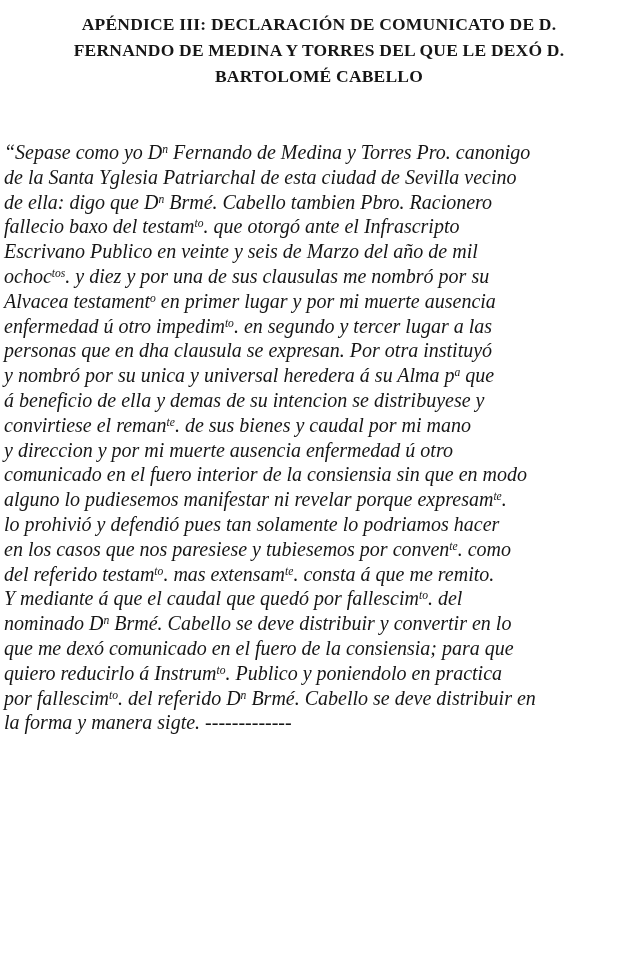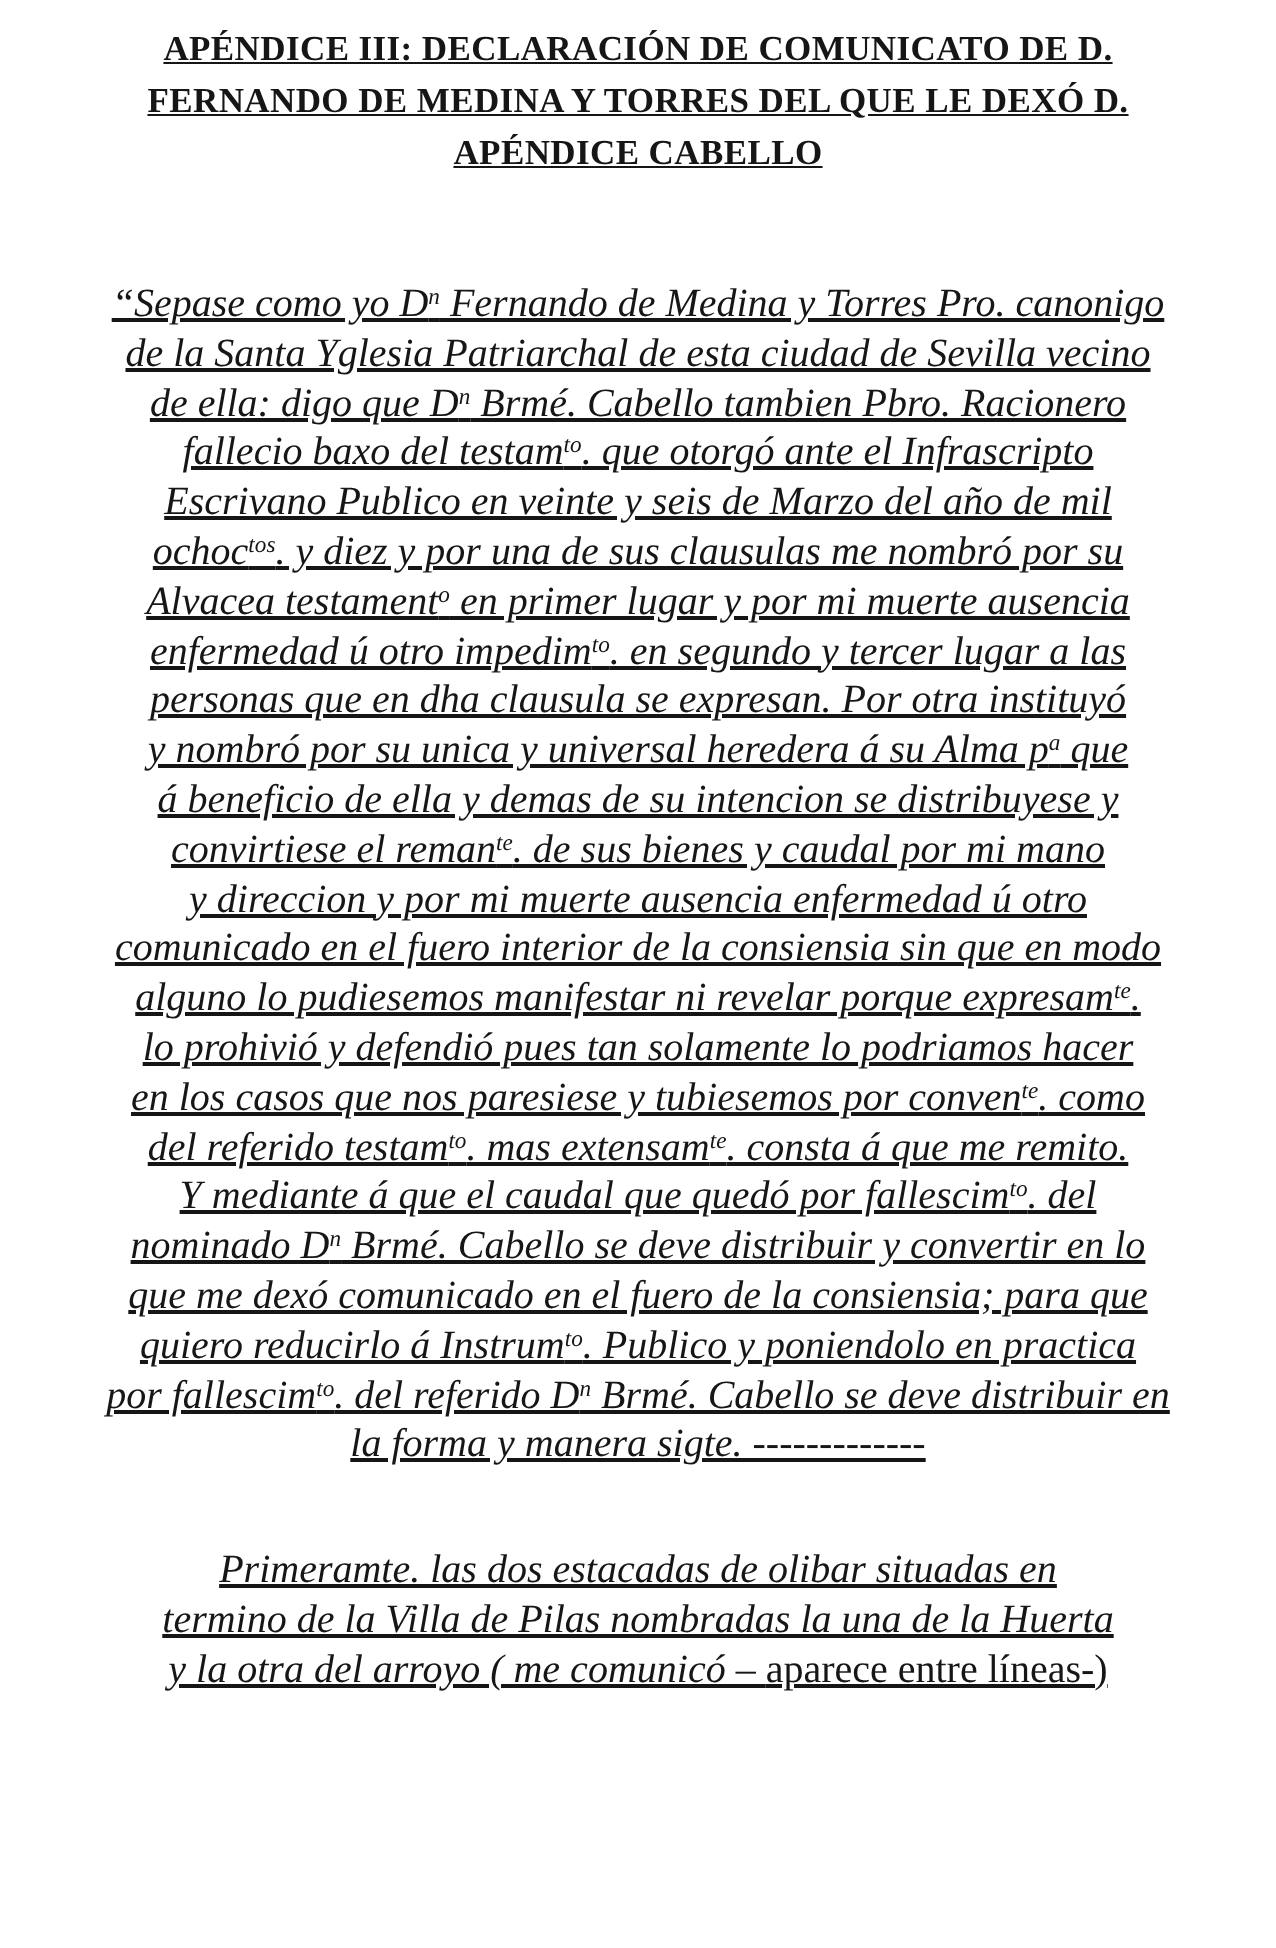--- a/index.html
+++ b/index.html
@@ -5,57 +5,56 @@
   html, body { margin: 0; padding: 0; background: #ffffff; }
   .page {
     width: 638px;
     height: 974px;
     box-sizing: border-box;
     background: #ffffff;
     color: #161616;
     padding: 11px 4px 0 4px;
     font-family: "Liberation Serif", "DejaVu Serif", serif;
     overflow: hidden;
-    text-decoration: underline;
   }
   .title {
     margin: 0 28px;
     font-weight: bold;
     font-style: normal;
     font-size: 17.5px;
     line-height: 26px;
     text-align: center;
     letter-spacing: 0.2px;
   }
   .para {
     font-style: italic;
     font-size: 20px;
     line-height: 24.8px;
-    text-align: center;
+    text-align: left;
     margin: 0;
   }
   .para-declaration { margin-top: 51px; }
   .para-first-item  { margin-top: 38px; }
   .line { white-space: nowrap; }
   sup.sup {
     font-size: 0.58em;
     line-height: 0;
     vertical-align: 0.5em;
     letter-spacing: 0;
   }
   span.roman { font-style: normal; }
 </style>
 </head>
 <body>
 
 <div class="page">
   <h1 class="title">
       <div class="line">APÉNDICE III: DECLARACIÓN DE COMUNICATO DE D.</div>
       <div class="line">FERNANDO DE MEDINA Y TORRES DEL QUE LE DEXÓ D.</div>
-      <div class="line">APÉNDICE CABELLO</div>
+      <div class="line">BARTOLOMÉ CABELLO</div>
     </h1>
 
   <div class="para para-declaration">
       <div class="line">“Sepase como yo D<sup class="sup">n</sup> Fernando de Medina y Torres Pro. canonigo</div>
       <div class="line">de la Santa Yglesia Patriarchal de esta ciudad de Sevilla vecino</div>
       <div class="line">de ella: digo que D<sup class="sup">n</sup> Brmé. Cabello tambien Pbro. Racionero</div>
       <div class="line">fallecio baxo del testam<sup class="sup">to</sup>. que otorgó ante el Infrascripto</div>
       <div class="line">Escrivano Publico en veinte y seis de Marzo del año de mil</div>
       <div class="line">ochoc<sup class="sup">tos</sup>. y diez y por una de sus clausulas me nombró por su</div>
       <div class="line">Alvacea testament<sup class="sup">o</sup> en primer lugar y por mi muerte ausencia</div>
@@ -71,18 +70,13 @@
       <div class="line">en los casos que nos paresiese y tubiesemos por conven<sup class="sup">te</sup>. como</div>
       <div class="line">del referido testam<sup class="sup">to</sup>. mas extensam<sup class="sup">te</sup>. consta á que me remito.</div>
       <div class="line">Y mediante á que el caudal que quedó por fallescim<sup class="sup">to</sup>. del</div>
       <div class="line">nominado D<sup class="sup">n</sup> Brmé. Cabello se deve distribuir y convertir en lo</div>
       <div class="line">que me dexó comunicado en el fuero de la consiensia; para que</div>
       <div class="line">quiero reducirlo á Instrum<sup class="sup">to</sup>. Publico y poniendolo en practica</div>
       <div class="line">por fallescim<sup class="sup">to</sup>. del referido D<sup class="sup">n</sup> Brmé. Cabello se deve distribuir en</div>
       <div class="line">la forma y manera sigte. -------------</div>
     </div>
 
-  <div class="para para-first-item">
-      <div class="line">Primeramte. las dos estacadas de olibar situadas en</div>
-      <div class="line">termino de la Villa de Pilas nombradas la una de la Huerta</div>
-      <div class="line">y la otra del arroyo ( me comunicó – <span class="roman">aparece entre líneas-)</span></div>
-    </div>
 </div>
 
 </body></html>

